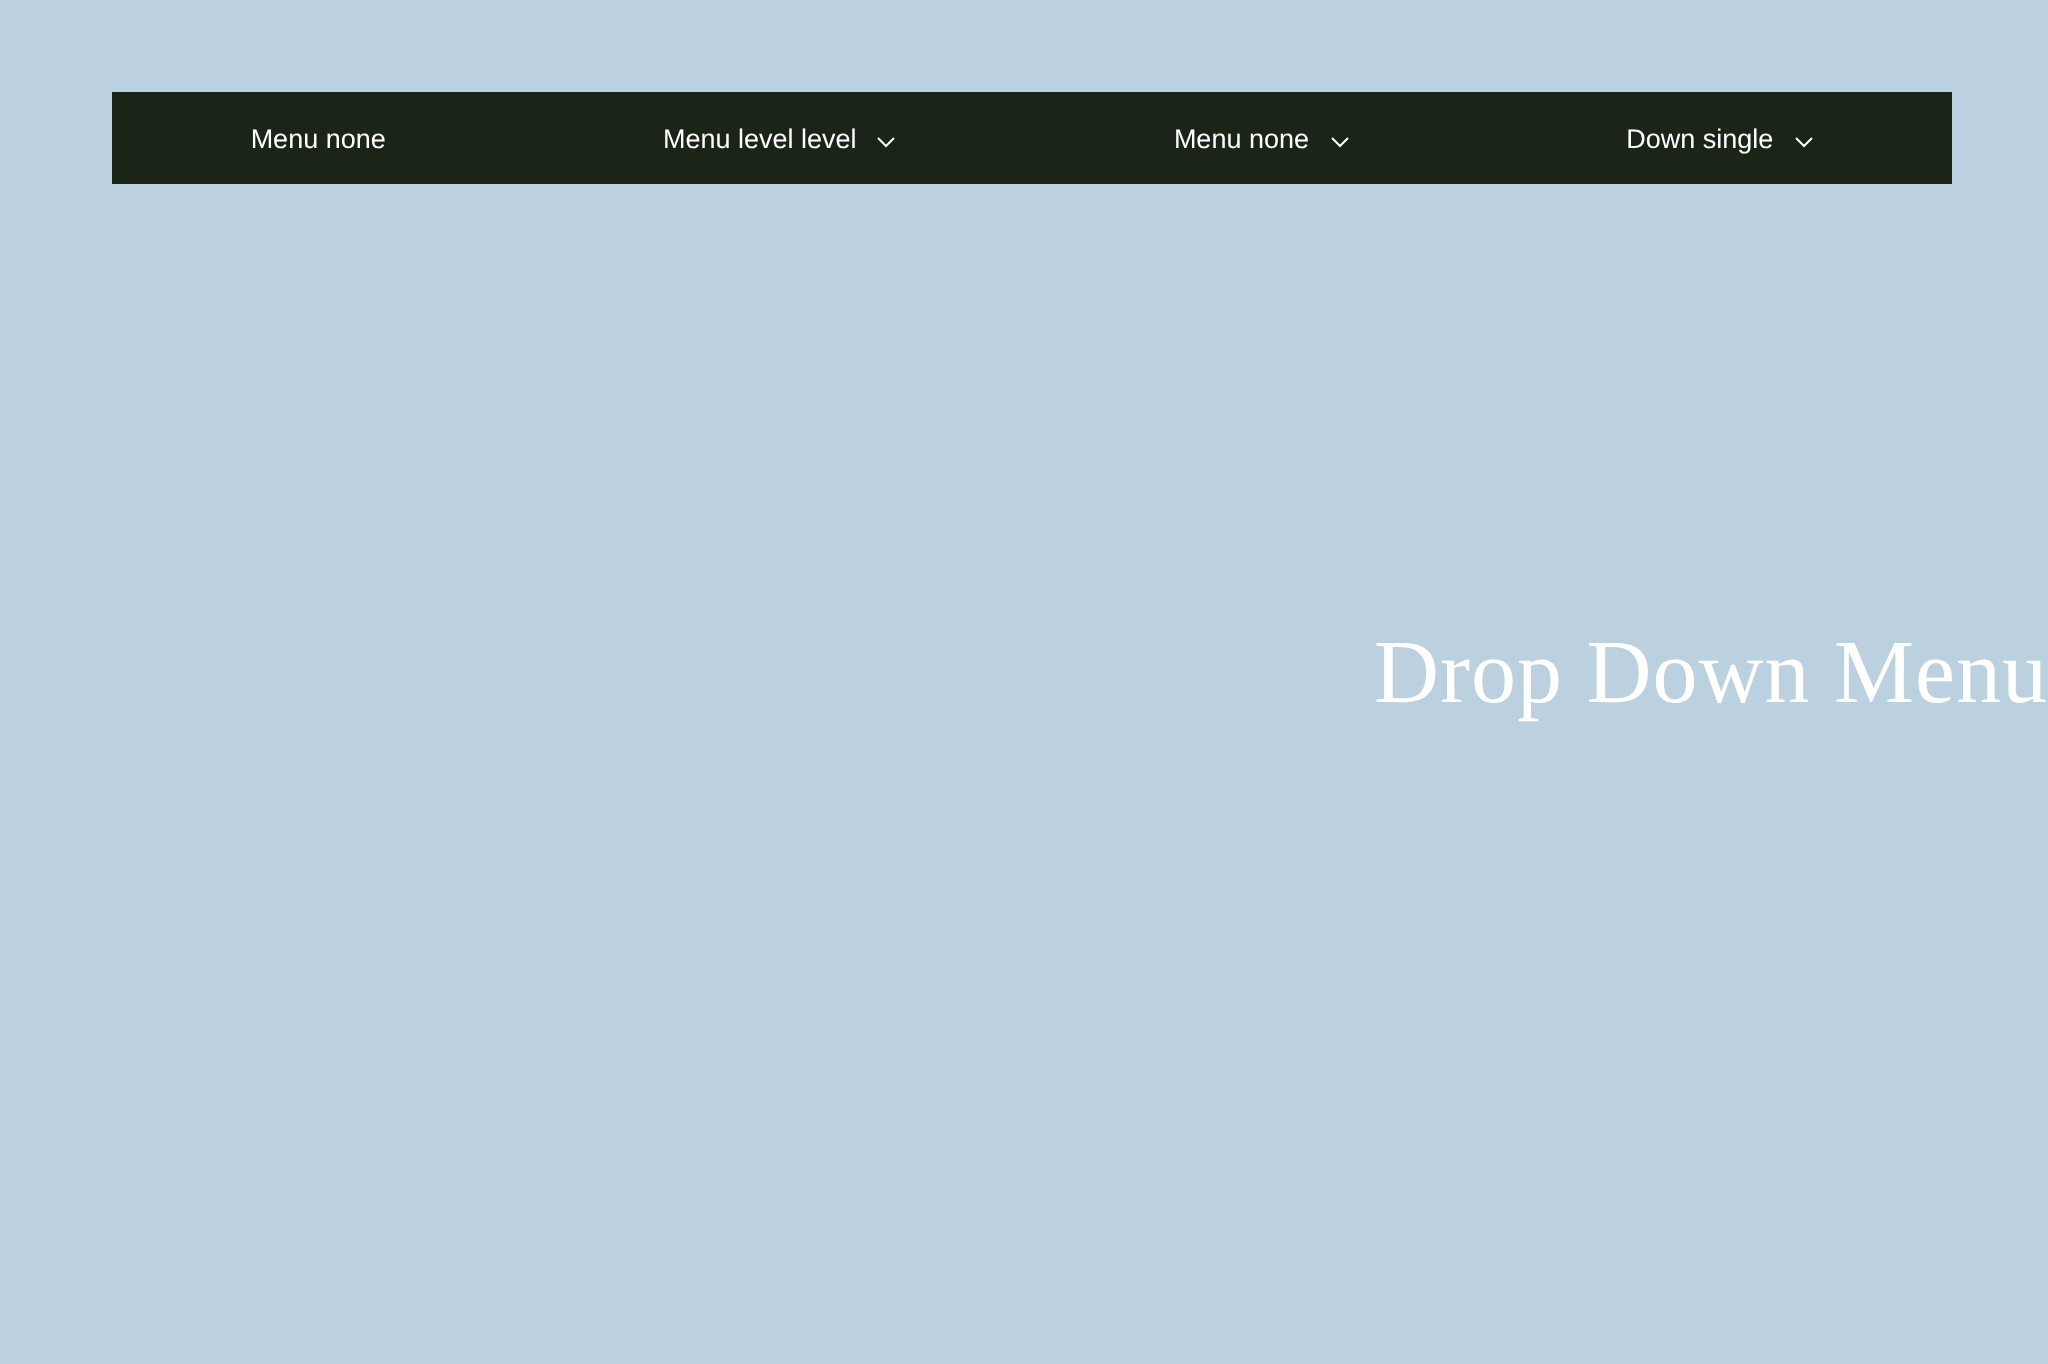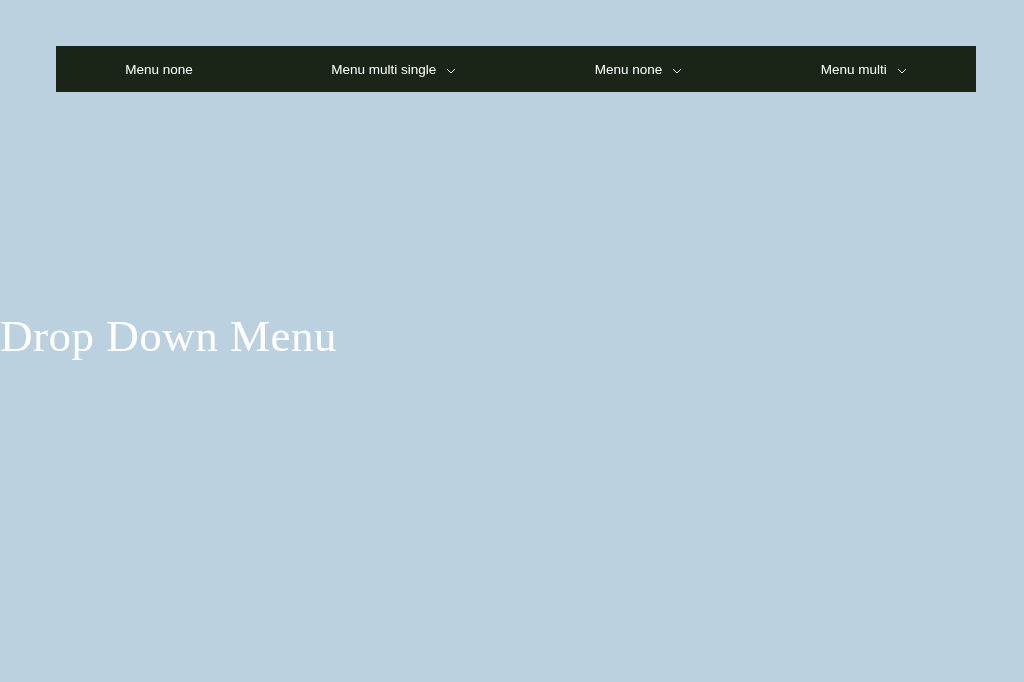--- a/index.html
+++ b/index.html
@@ -43,54 +43,54 @@
       margin-top: 4px;
     }
     .chevron svg {
       width: 10px;
       height: 6px;
     }
     .page-title {
       position: absolute;
       top: 310px;
       left: 0;
-      right: 11px;
-      text-align: left;
+      right: 0;
+      text-align: right;
       color: #ffffff;
       font-size: 45px;
       font-weight: 400;
       font-family: Georgia, "Times New Roman", serif;
       letter-spacing: 0.5px;
     }
   </style>
 </head>
 <body>
 
 <nav class="nav-bar">
   <div class="nav-item">
     <span class="nav-label">Menu none</span>
   </div>
   <div class="nav-item">
-    <span class="nav-label">Menu multi single</span>
+    <span class="nav-label">Menu level level</span>
     <span class="chevron">
       <svg viewBox="0 0 10 6" fill="none">
           <path d="M1 1L5 5L9 1" stroke="#ffffff" stroke-width="1"></path>
         </svg>
     </span>
   </div>
   <div class="nav-item">
     <span class="nav-label">Menu none</span>
     <span class="chevron">
       <svg viewBox="0 0 10 6" fill="none">
           <path d="M1 1L5 5L9 1" stroke="#ffffff" stroke-width="1"></path>
         </svg>
     </span>
   </div>
   <div class="nav-item">
-    <span class="nav-label">Menu multi</span>
+    <span class="nav-label">Down single</span>
     <span class="chevron">
       <svg viewBox="0 0 10 6" fill="none">
           <path d="M1 1L5 5L9 1" stroke="#ffffff" stroke-width="1"></path>
         </svg>
     </span>
   </div>
 </nav>
 
 <h1 class="page-title">Drop Down Menu</h1>
 

